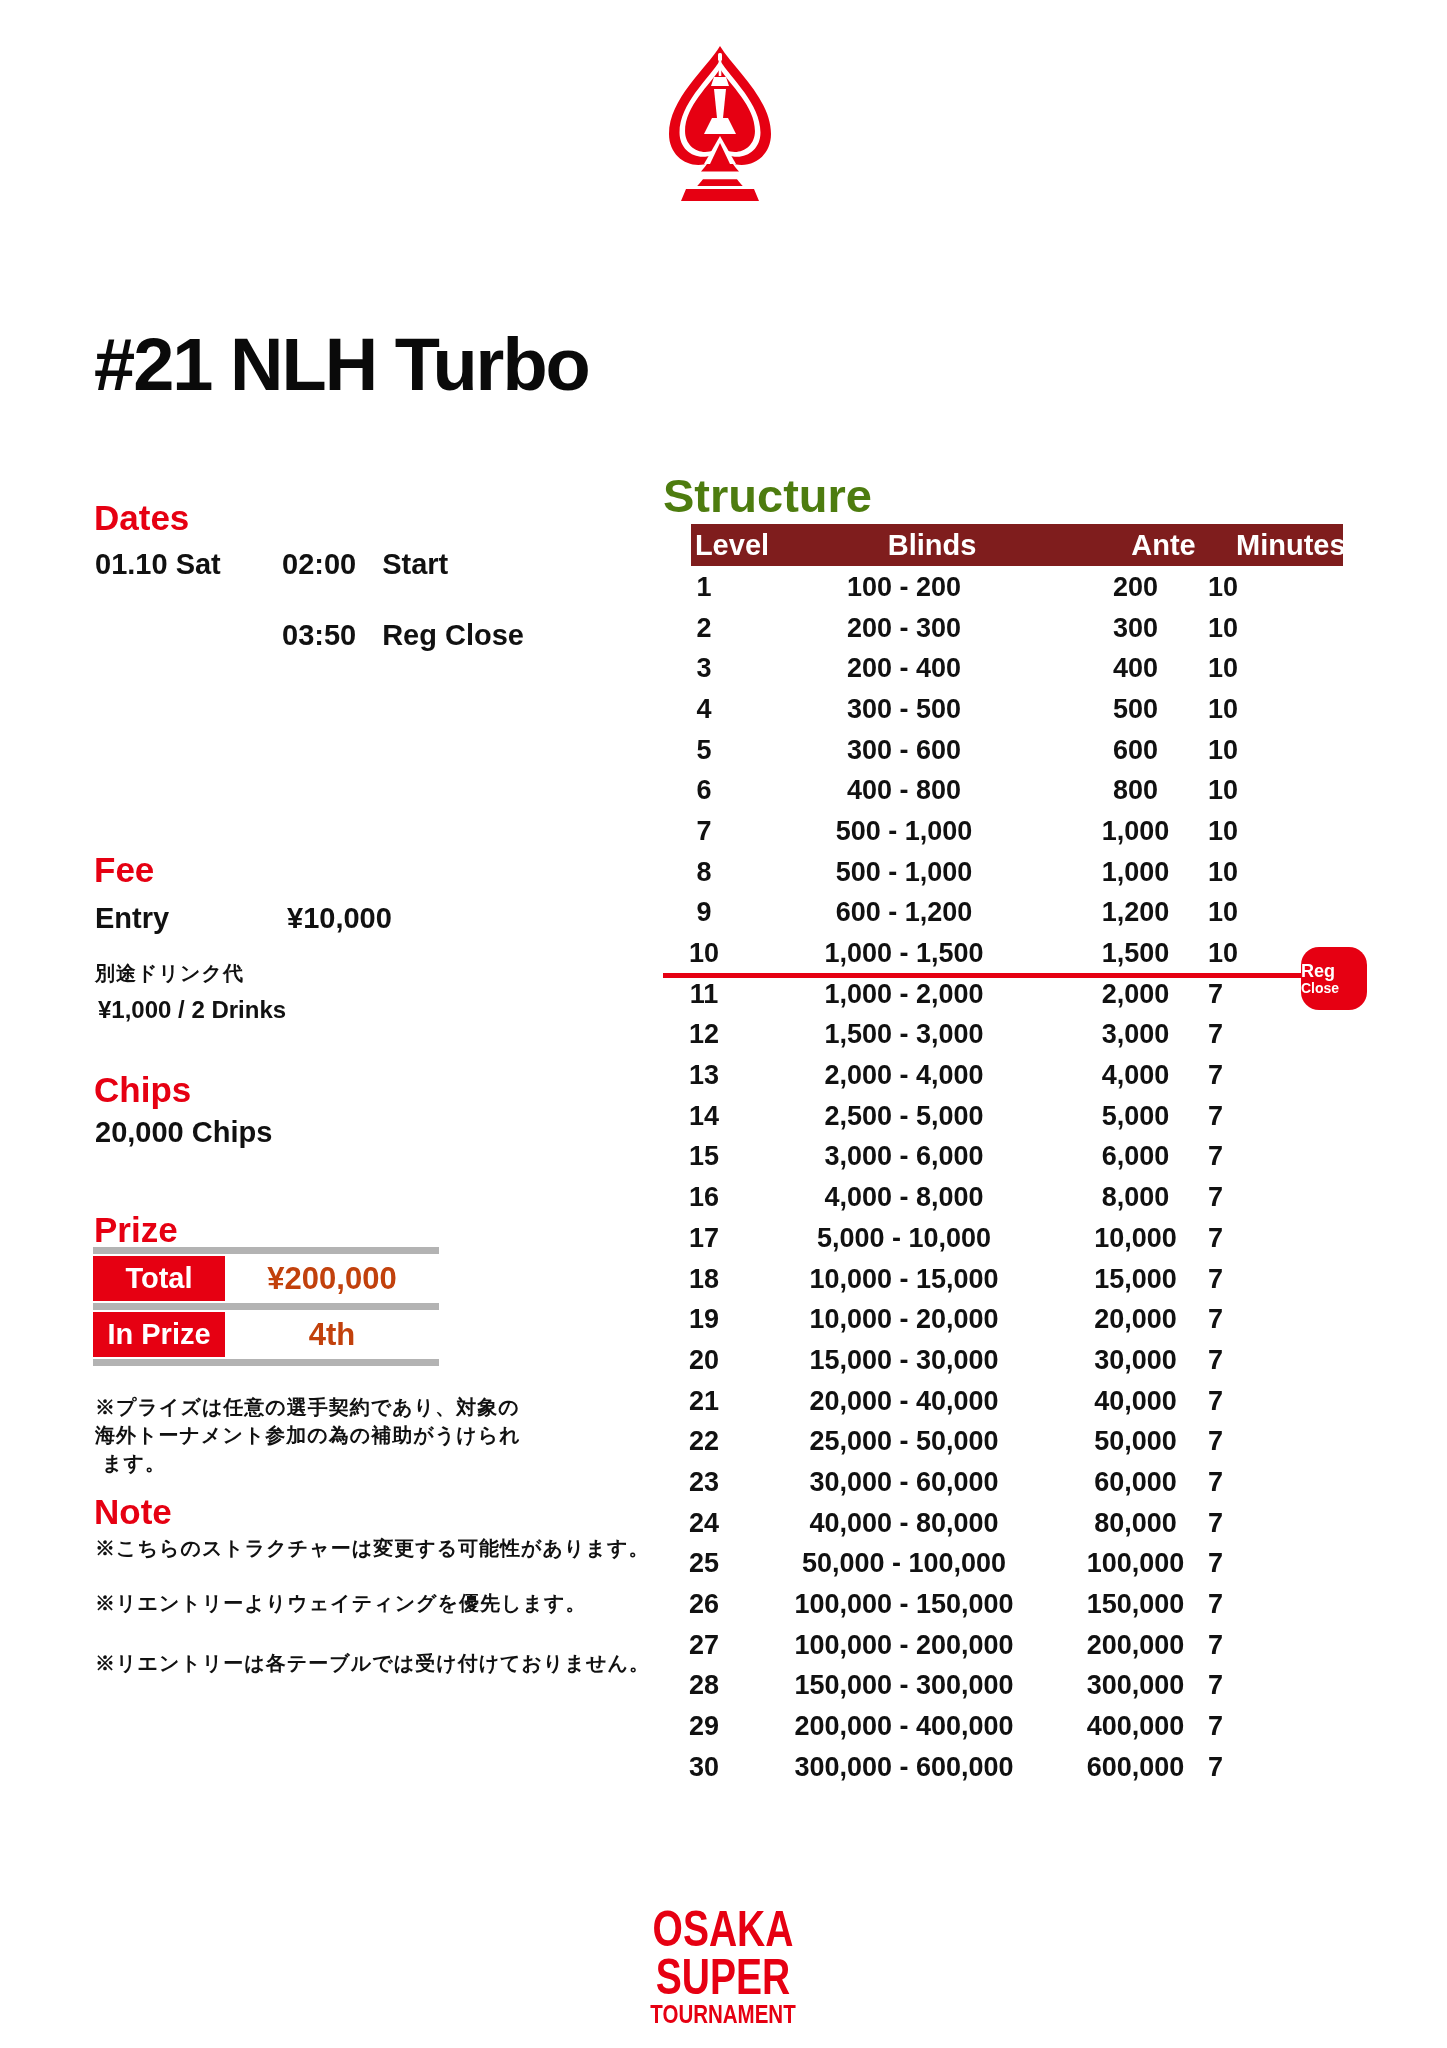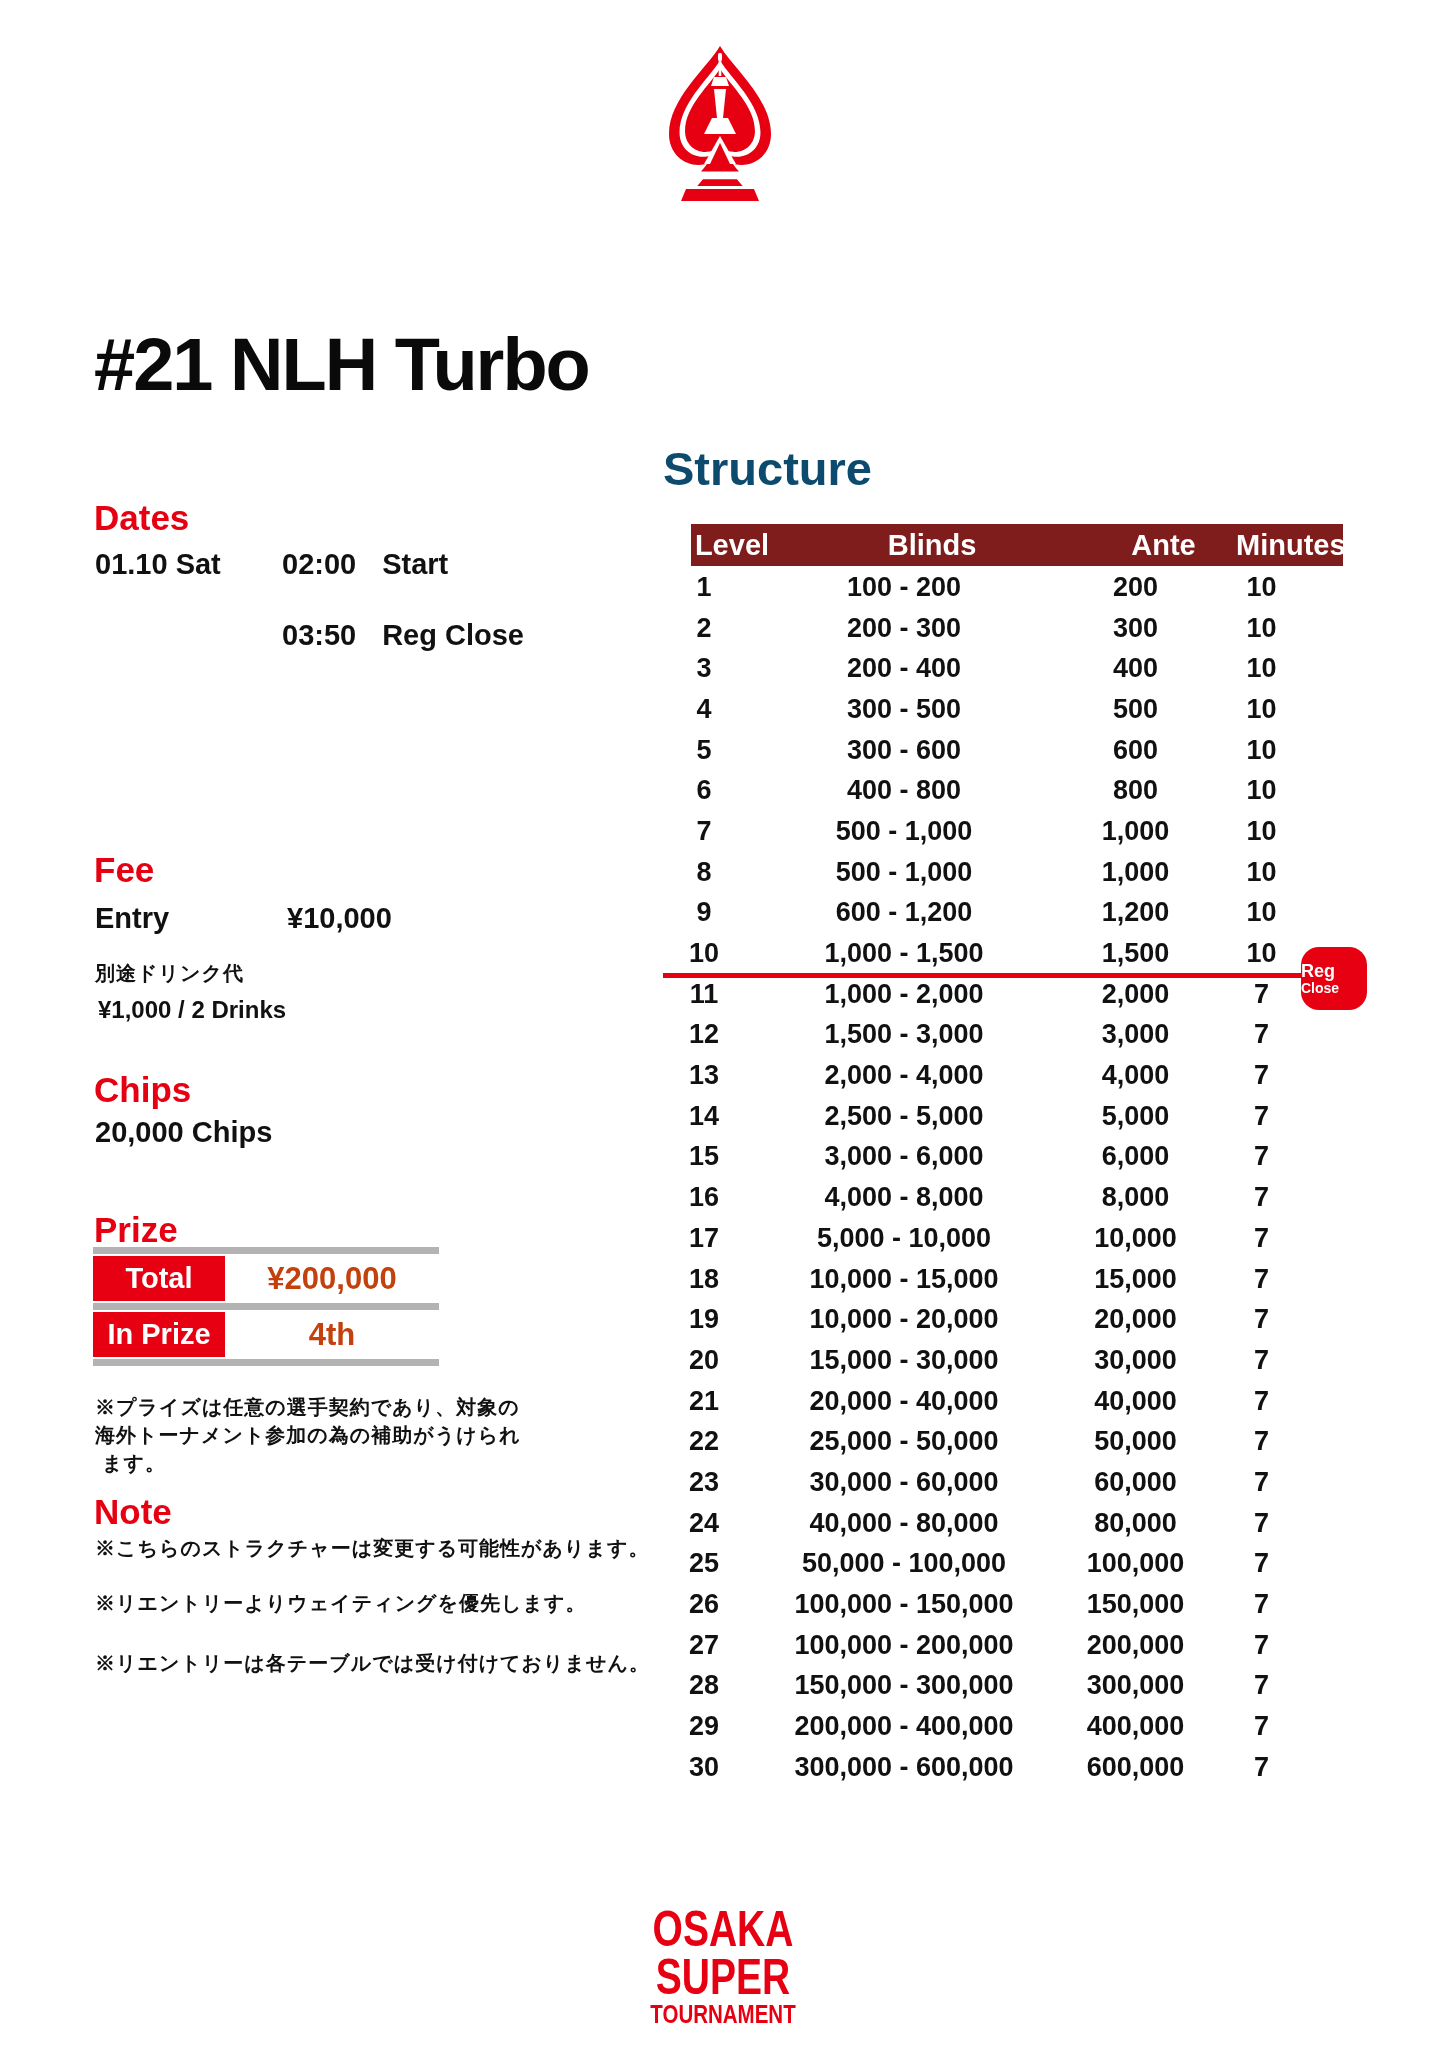--- a/index.html
+++ b/index.html
@@ -19,29 +19,29 @@
   
   .prize-table{left:93px;top:1247px;width:346px;}
   .pbar{height:7px;background:#b3b3b3;margin:0 0 2px 0;}
   .prow{display:flex;height:45px;margin-bottom:2px;}
   .pcell-label{width:132px;background:#e60012;color:#fff;font-size:29px;font-weight:800;
                display:flex;align-items:center;justify-content:center;}
   .pcell-value{flex:1;display:flex;align-items:center;justify-content:center;
                font-size:31px;font-weight:800;color:#c2410c;}
 
   
-  .structure-head{left:663px;top:441px;font-size:47px;font-weight:800;color:#0c4a6e;}
+  .structure-head{left:663px;top:468px;font-size:47px;font-weight:800;color:#4d7c0f;}
   .shdr{left:663px;top:524px;width:652px;height:42px;background:#7f1d1d;color:#fff;
         display:flex;align-items:center;font-weight:700;font-size:29px;margin-left:28px;}
   .srows{left:663px;top:567px;width:652px;}
   .srow{display:flex;height:40.7px;align-items:center;font-weight:700;font-size:27px;color:#111;}
   .c-level{width:82px;text-align:center;}
   .c-blinds{width:318px;text-align:center;}
   .c-ante{width:145px;text-align:center;}
-  .c-min{width:107px;text-align:center;}
+  .c-min{width:107px;}
 
   .regline{left:663px;top:973px;width:650px;height:5px;background:#e60012;}
   .regbadge{left:1301px;top:947px;width:66px;height:63px;background:#e60012;border-radius:18px;
             color:#fff;display:flex;flex-direction:column;justify-content:center;box-sizing:border-box;}
   .regbadge .l1{font-size:18px;font-weight:800;line-height:19px;}
   .regbadge .l2{font-size:14px;font-weight:800;line-height:15px;}
 
   
   .footer-logo{left:573px;top:1905px;width:300px;text-align:center;color:#e60012;}
   .fl1,.fl2{font-size:50px;font-weight:800;line-height:48px;transform:scaleX(0.78);letter-spacing:0px;}

